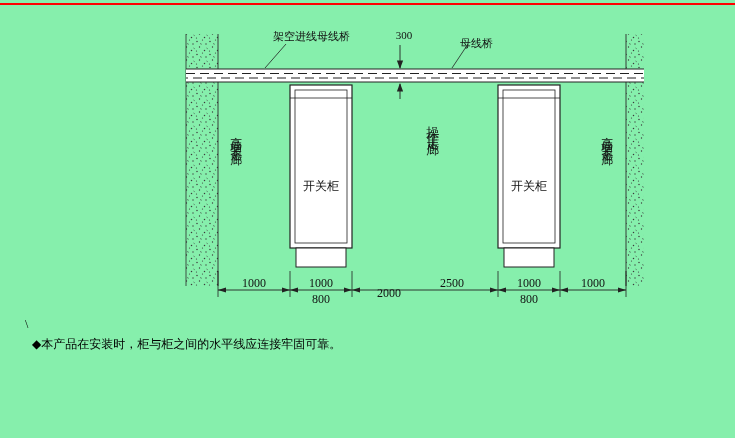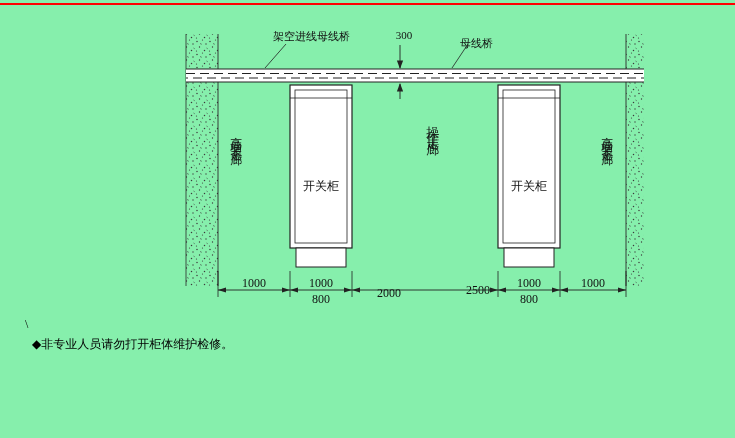--- a/index.html
+++ b/index.html
@@ -117,23 +117,23 @@
   <div class="vtext" style="left:229px; top:127px;">高墙装走廊</div>
   <div class="lbl" style="left:303px; top:178px; font-size:12px;">开关柜</div>
   <div class="vtext" style="left:425px; top:116px; font-size:13px; letter-spacing:5px;">操作走廊</div>
   <div class="lbl" style="left:511px; top:178px; font-size:12px;">开关柜</div>
   <div class="vtext" style="left:600px; top:127px;">高墙装走廊</div>
 
   <div class="dim" style="left:254px; top:276px;">1000</div>
   <div class="dim" style="left:321px; top:276px;">1000</div>
   <div class="dim" style="left:321px; top:292px;">800</div>
   <div class="dim" style="left:389px; top:286px;">2000</div>
-  <div class="dim" style="left:452px; top:283px;margin-left:26px;">2500</div>
+  <div class="dim" style="left:452px; top:276px;">2500</div>
   <div class="dim" style="left:529px; top:276px;">1000</div>
   <div class="dim" style="left:529px; top:292px;">800</div>
   <div class="dim" style="left:593px; top:276px;">1000</div>
 
   <div class="notes">
     <p class="stray">\</p>
-    <p>◆非专业人员请勿打开柜体维护检修。</p>
+    <p>◆本产品在安装时，柜与柜之间的水平线应连接牢固可靠。</p>
   </div>
 
 </div>
 
 </body></html>

